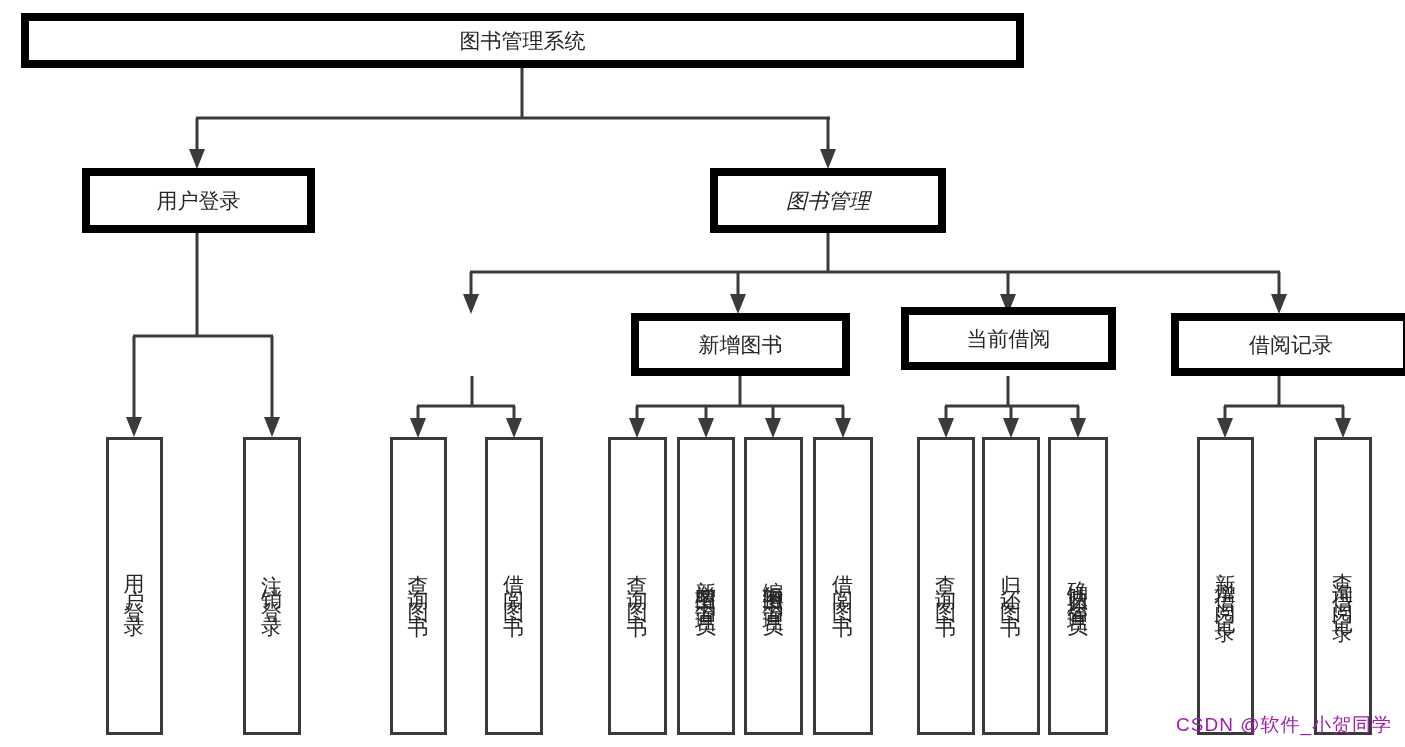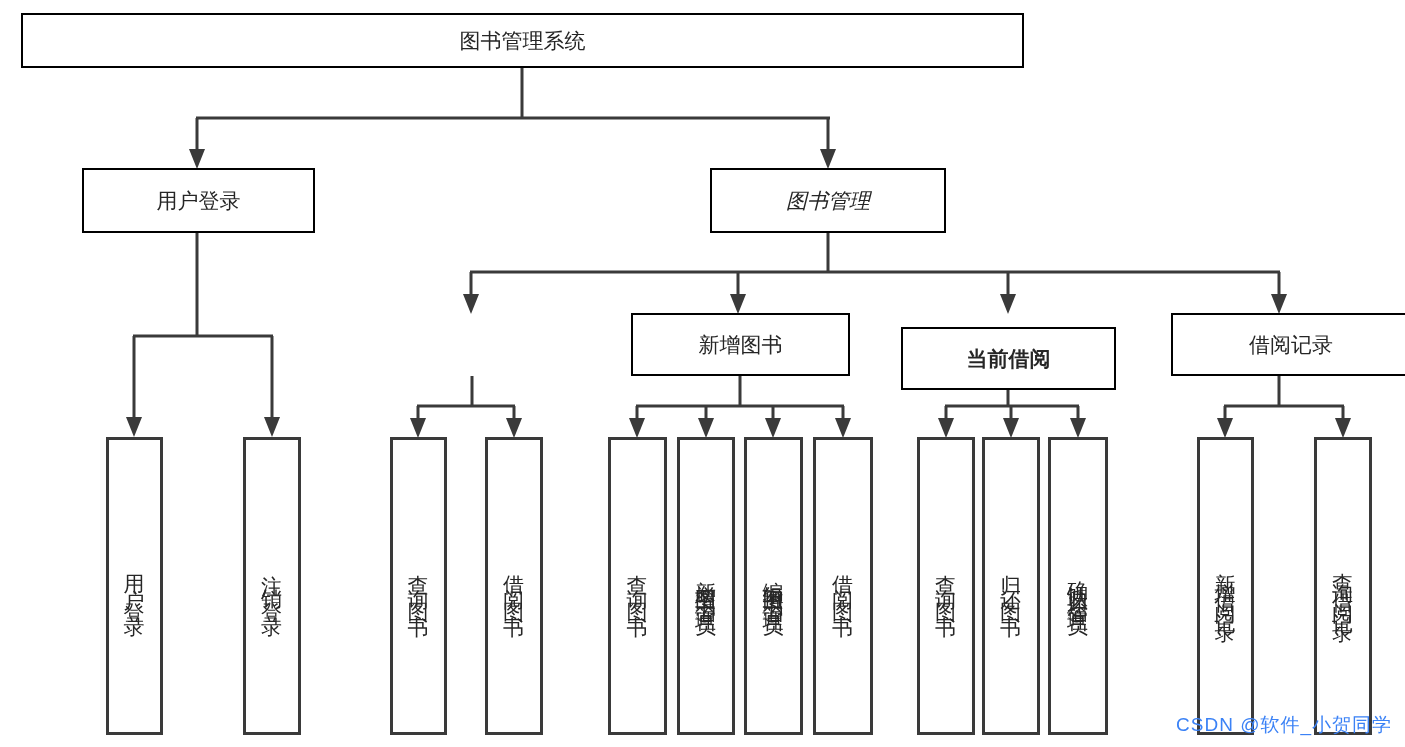--- a/index.html
+++ b/index.html
@@ -4,34 +4,34 @@
 <style>
   html,body{margin:0;padding:0;background:#ffffff;}
   .stage{
     position:relative;width:1405px;height:747px;background:#ffffff;overflow:hidden;
     font-family:"Liberation Sans","DejaVu Sans",sans-serif;
   }
   .connectors{position:absolute;left:0;top:0;width:1405px;height:747px;z-index:1;}
   .ln{stroke:#3a3a3a;stroke-width:3;fill:none;}
   .tri{fill:#3a3a3a;stroke:none;}
   .hbox{
-    position:absolute;background:#ffffff;border:2px solid #000000;box-sizing:border-box;
+    position:absolute;background:#ffffff;border:8px solid #000000;box-sizing:border-box;
     display:flex;align-items:center;justify-content:center;
     font-size:21px;color:#262626;z-index:2;white-space:nowrap;
   }
   .vbox{
     position:absolute;top:437px;height:298px;background:#ffffff;border:3px solid #3a3a3a;
     box-sizing:border-box;display:flex;align-items:center;justify-content:center;
     writing-mode:vertical-rl;font-size:21px;color:#262626;z-index:2;line-height:1;
   }
   .gap-lg{letter-spacing:14px;}
   .gap-md{letter-spacing:10px;}
   .gap-sm{letter-spacing:5px;}
   .watermark{
-    position:absolute;top:712px;right:13px;font-size:19px;color:#3b82f6;
+    position:absolute;top:712px;right:13px;font-size:19px;color:#a21caf;
     letter-spacing:1px;z-index:5;white-space:nowrap;
   }
 </style>
 </head>
 <body>
 
 <div class="stage">
 
   <svg class="connectors" viewBox="0 0 1405 747" xmlns="http://www.w3.org/2000/svg">
     <g>
@@ -75,21 +75,21 @@
       <path class="tri" d="M1335 418 L1351 418 L1343 438 Z"></path>
     </g>
   </svg>
 
   <div class="hbox" style="left:21px;top:13px;width:1003px;height:55px;">图书管理系统</div>
 
   <div class="hbox" style="left:82px;top:168px;width:233px;height:65px;">用户登录</div>
   <div class="hbox" style="left:710px;top:168px;width:236px;height:65px;font-style:italic;">图书管理</div>
 
   <div class="hbox" style="left:631px;top:313px;width:219px;height:63px;">新增图书</div>
-  <div class="hbox" style="left:901px;top:327px;width:215px;height:63px;font-weight:bold;">当前借阅</div>
+  <div class="hbox" style="left:901px;top:307px;width:215px;height:63px;">当前借阅</div>
   <div class="hbox" style="left:1171px;top:313px;width:240px;height:63px;">借阅记录</div>
 
   <div class="vbox gap-lg" style="left:106px;width:57px;">用户登录</div>
   <div class="vbox gap-lg" style="left:243px;width:58px;">注销登录</div>
 
   <div class="vbox gap-lg" style="left:390px;width:57px;">查询图书</div>
   <div class="vbox gap-lg" style="left:485px;width:58px;">借阅图书</div>
 
   <div class="vbox gap-lg" style="left:608px;width:59px;">查询图书</div>
   <div class="vbox gap-sm" style="left:677px;width:58px;">新增图书（管理员）</div>

